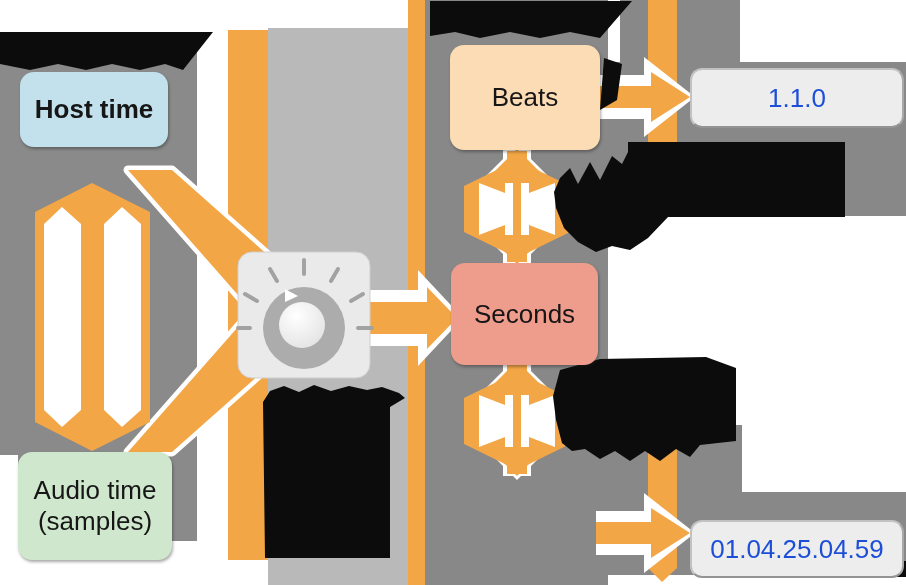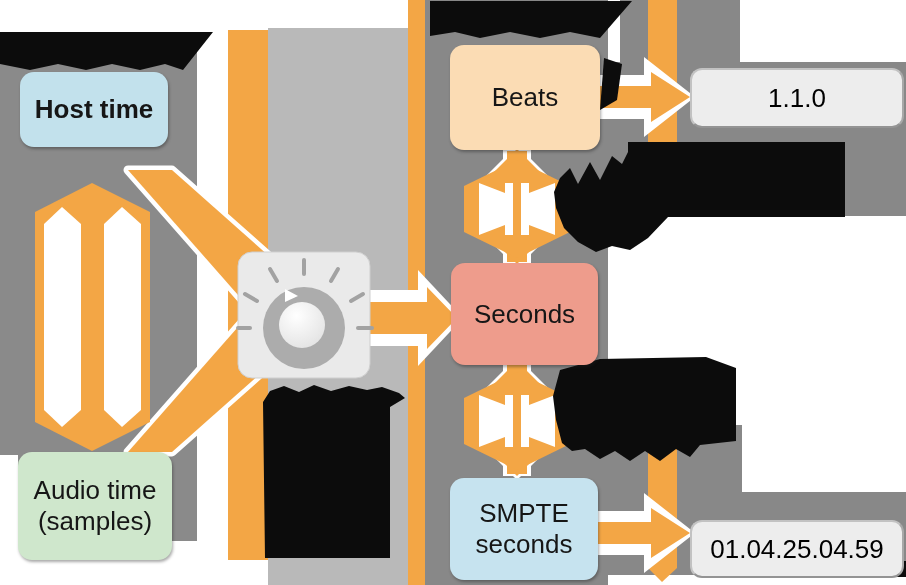--- a/index.html
+++ b/index.html
@@ -13,21 +13,21 @@
     border-radius:14px;color:#161616;font-size:26px;line-height:1.18;text-align:center;
     white-space:pre-line;box-shadow:1px 2px 3px rgba(30,30,30,.38);
   }
   .box-host   {left:20px;  top:72px;  width:148px; height:75px; background:#C2E1EC;font-weight:bold;}
   .box-audio  {left:18px;  top:452px; width:154px; height:108px; background:#CFE7CC;}
   .box-beats  {left:450px; top:45px;  width:150px; height:105px; background:#FBDCB4;text-align:center;}
   .box-seconds{left:451px; top:263px; width:147px; height:102px; background:#EE9C8C;}
   .box-smpte  {left:450px; top:478px; width:148px; height:102px; background:#C6E3EF;}
   .display{
     position:absolute;display:flex;align-items:center;justify-content:center;
-    border-radius:12px;background:#EDEDED;color:#000000;font-size:26px;
+    border-radius:12px;background:#EDEDED;color:#1d4ed8;font-size:26px;
     border:2px solid #C2C2C2;border-bottom-color:#949494;border-right-color:#A8A8A8;
     box-sizing:border-box;
   }
   .display-beats{left:690px; top:68px;  width:214px; height:60px;}
   .display-smpte{left:690px; top:505px; width:214px; height:58px;margin-top:15px;}
 </style>
 </head>
 <body>
 
 <div class="stage">
@@ -148,24 +148,20 @@
   <div class="box box-audio">
     <span>Audio time
 (samples)</span>
   </div>
   <div class="box box-beats">
     <span>Beats</span>
   </div>
   <div class="box box-seconds">
     <span>Seconds</span>
   </div>
-  <div class="box box-smpte">
-    <span>SMPTE
-seconds</span>
-  </div>
 
   <div class="display display-beats">
     <span>1.1.0</span>
   </div>
   <div class="display display-smpte">
     <span>01.04.25.04.59</span>
   </div>
 
 </div>
 

